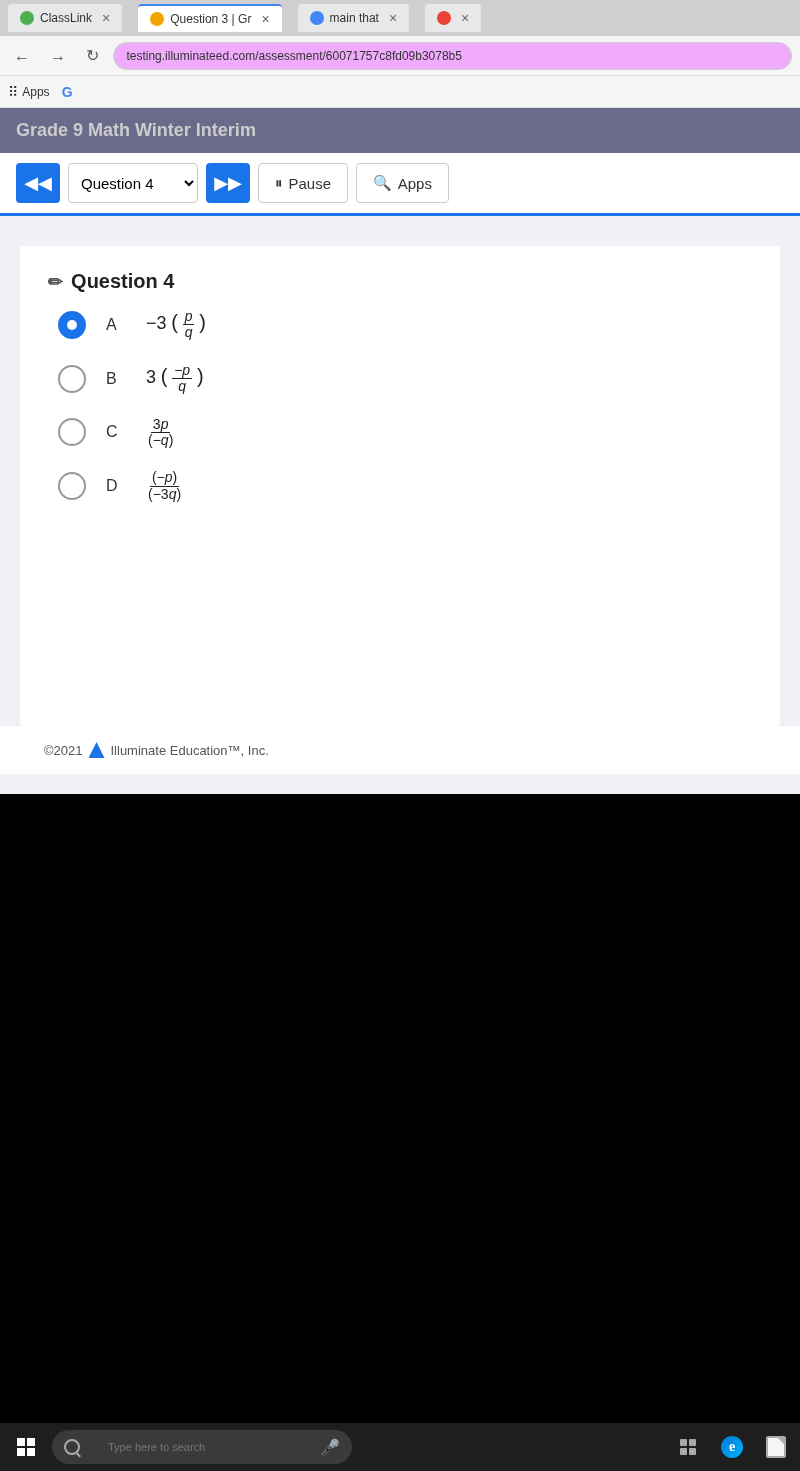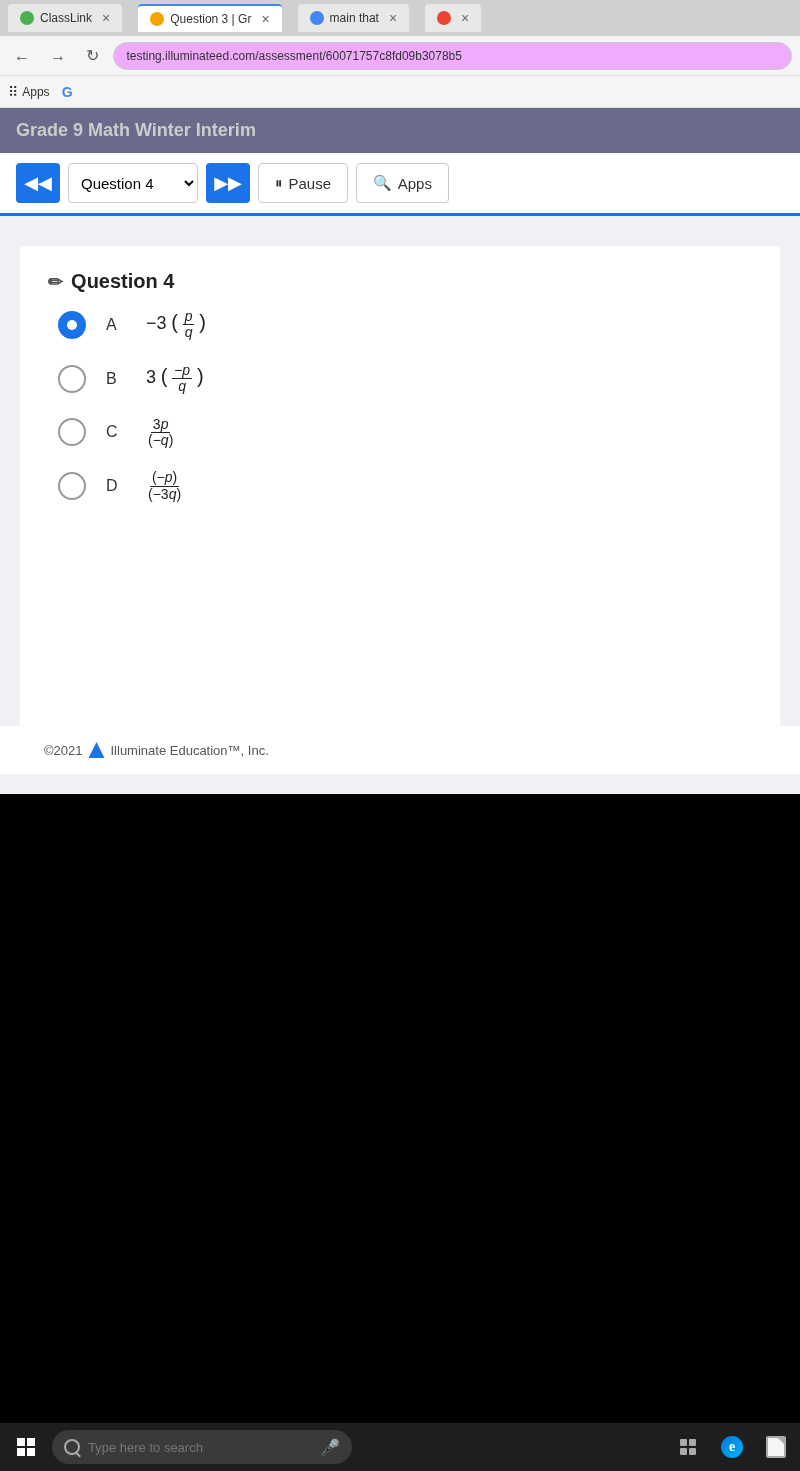--- a/index.html
+++ b/index.html
@@ -368,23 +368,24 @@
       background: #aaa;
       bottom: -3px;
       right: -3px;
       transform: rotate(45deg);
     }
 
     .taskbar-search input {
       background: none;
       border: none;
       color: #ffffff;
-      font-size: 13px;
+      font-size: 11px;
       outline: none;
       flex: 1;
+      margin-left: 20px;
     }
 
     .taskbar-mic {
       color: #aaa;
       font-size: 16px;
     }
 
     .taskbar-icons {
       display: flex;
       align-items: center;

